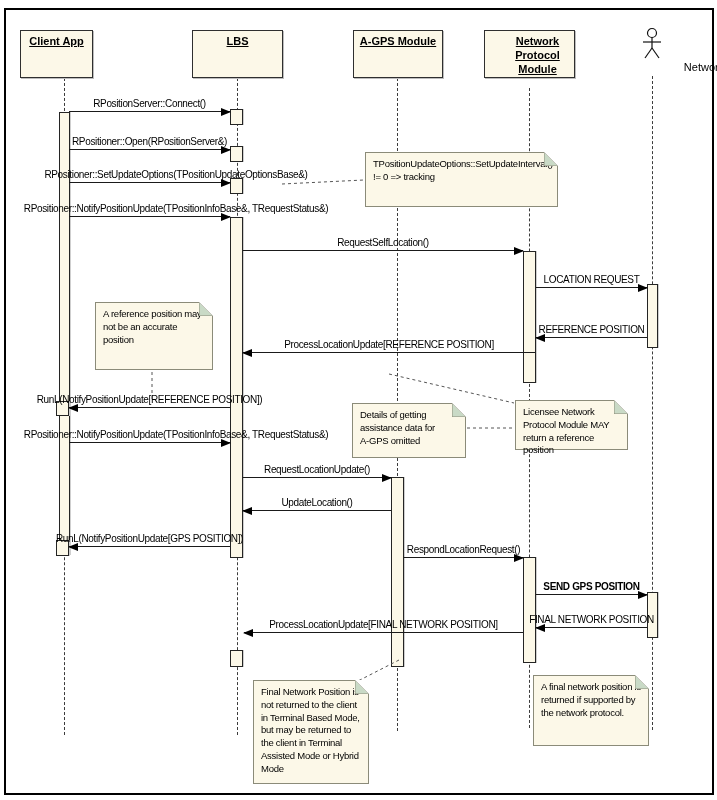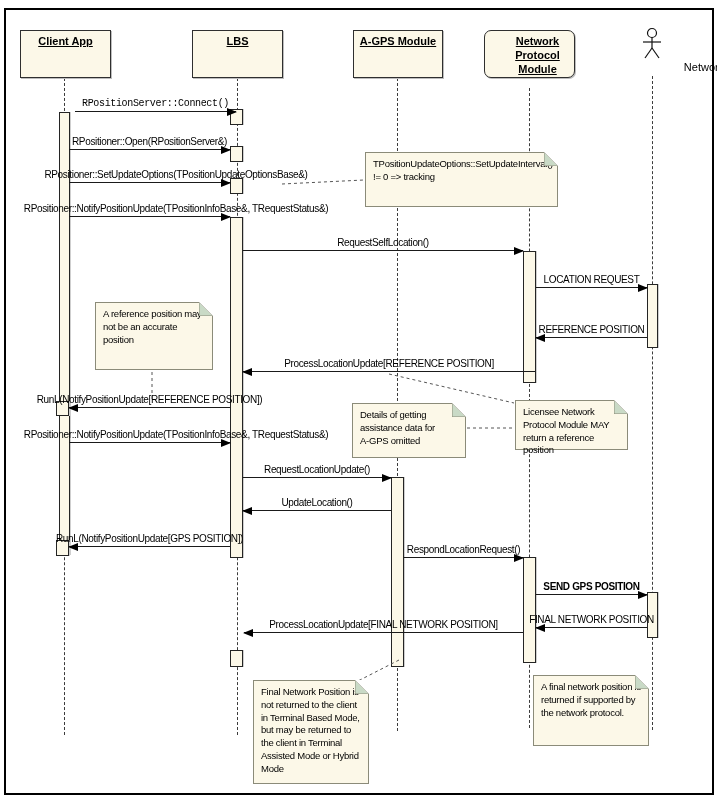--- a/index.html
+++ b/index.html
@@ -37,30 +37,30 @@
 <div id="canvas">
 
   <div class="frame"></div>
 
   <div class="lifeline" style="left:64px;top:78px;height:657px;"></div>
   <div class="lifeline" style="left:237px;top:78px;height:657px;"></div>
   <div class="lifeline" style="left:397px;top:78px;height:653px;"></div>
   <div class="lifeline" style="left:529px;top:88px;height:640px;"></div>
   <div class="lifeline" style="left:652px;top:76px;height:654px;"></div>
 
-  <div class="headbox" style="left:20px;width:91px;">
+  <div class="headbox" style="left:20px;width:73px;">
     <span>Client App</span>
   </div>
   <div class="headbox" style="left:192px;width:91px;">
     <span>LBS</span>
   </div>
   <div class="headbox" style="left:353px;width:90px;">
     <span>A-GPS Module</span>
   </div>
-  <div class="headbox" style="left:484px;width:91px;padding-left:22px;padding-right:6px;border-radius:7px;">
+  <div class="headbox" style="left:484px;width:91px;padding-left:22px;padding-right:6px;">
     <span>Network Protocol Module</span>
   </div>
 
   <div style="position:absolute;left:639px;top:27px;">
     <svg width="26" height="36" viewBox="0 0 26 36">
       <circle cx="13" cy="6" r="4.5" fill="#ffffff" stroke="#111" stroke-width="1.2"></circle>
       <line x1="13" y1="10.5" x2="13" y2="21" stroke="#111" stroke-width="1.2"></line>
       <line x1="4" y1="15" x2="22" y2="15" stroke="#111" stroke-width="1.2"></line>
       <line x1="13" y1="21" x2="6" y2="31" stroke="#111" stroke-width="1.2"></line>
       <line x1="13" y1="21" x2="20" y2="31" stroke="#111" stroke-width="1.2"></line>
@@ -79,21 +79,21 @@
   <div class="activation" style="left:230px;top:650px;width:13px;height:17px;"></div>
 
   <div class="activation" style="left:391px;top:477px;width:13px;height:190px;"></div>
 
   <div class="activation" style="left:523px;top:251px;width:13px;height:132px;"></div>
   <div class="activation" style="left:523px;top:557px;width:13px;height:106px;"></div>
 
   <div class="activation" style="left:647px;top:284px;width:11px;height:64px;"></div>
   <div class="activation" style="left:647px;top:592px;width:11px;height:46px;"></div>
 
-  <div class="msg" style="left:75px;top:95px;width:161px;font-family:Liberation Mono, monospace;">
+  <div class="msg" style="left:69px;top:95px;width:161px;">
     <span class="lbl">RPositionServer::Connect()</span>
     <i class="line"></i>
       <i class="arr arr-r"></i>
   </div>
   <div class="msg" style="left:69px;top:133px;width:161px;">
     <span class="lbl">RPositioner::Open(RPositionServer&amp;)</span>
     <i class="line"></i>
       <i class="arr arr-r"></i>
   </div>
   <div class="msg" style="left:69px;top:166px;width:161px;">
@@ -114,21 +114,21 @@
   <div class="msg" style="left:536px;top:271px;width:111px;">
     <span class="lbl">LOCATION REQUEST</span>
     <i class="line"></i>
       <i class="arr arr-r"></i>
   </div>
   <div class="msg" style="left:536px;top:321px;width:111px;">
     <span class="lbl">REFERENCE POSITION</span>
     <i class="line"></i>
       <i class="arr arr-l"></i>
   </div>
-  <div class="msg" style="left:243px;top:355px;width:292px;">
+  <div class="msg" style="left:243px;top:336px;width:292px;">
     <span class="lbl">ProcessLocationUpdate[REFERENCE POSITION]</span>
     <i class="line"></i>
       <i class="arr arr-l"></i>
   </div>
   <div class="msg" style="left:69px;top:391px;width:161px;">
     <span class="lbl">RunL(NotifyPositionUpdate[REFERENCE POSITION])</span>
     <i class="line"></i>
       <i class="arr arr-l"></i>
   </div>
   <div class="msg" style="left:69px;top:426px;width:161px;">

